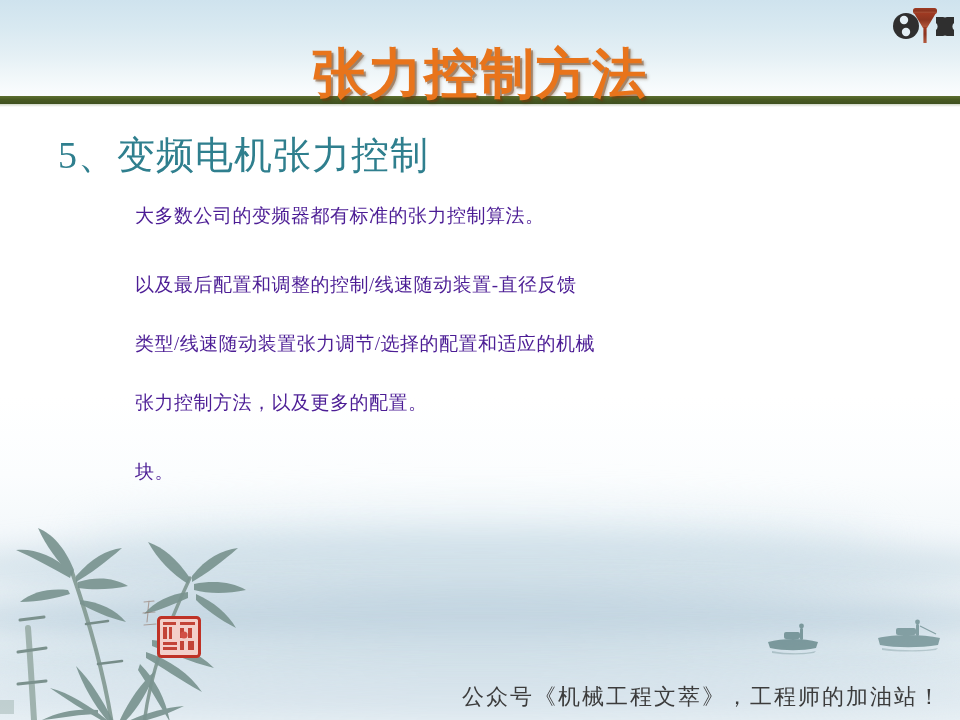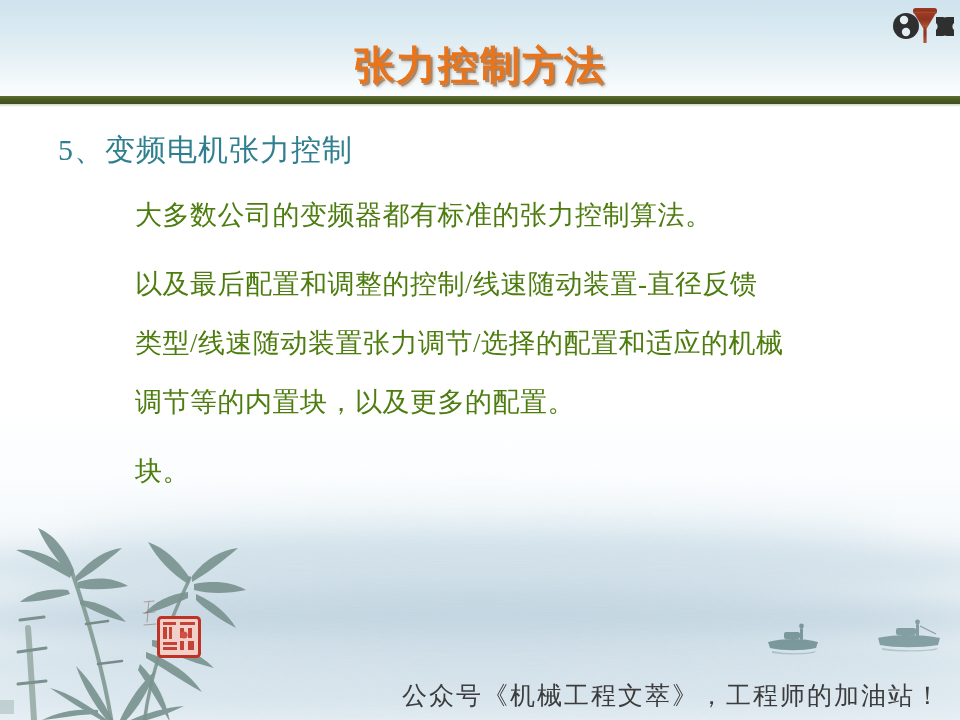--- a/index.html
+++ b/index.html
@@ -71,66 +71,66 @@
     height: 3px;
     background: linear-gradient(to bottom, rgba(120,135,90,.35), rgba(255,255,255,0));
   }
 
   .slide-title {
     position: absolute;
     left: 0; right: 0; top: 38px;
     text-align: center;
     font-family: "DejaVu Sans", "Liberation Sans", sans-serif;
     font-weight: bold;
-    font-size: 40px;
+    font-size: 54px;
     letter-spacing: 2px;
     color: #e8741b;
     text-shadow:
       2px 2px 0 rgba(120,60,10,.45),
       3px 3px 3px rgba(90,45,10,.30);
   }
 
   
   .logo {
     position: absolute;
     top: 4px; left: 893px;
     width: 62px; height: 40px;
   }
 
   
   .section-heading {
     position: absolute;
     left: 58px; top: 130px;
-    font-size: 30px;
+    font-size: 38px;
     color: #2f7f8e;
     letter-spacing: 1px;
     white-space: nowrap;
   }
   .body-block {
     position: absolute;
     left: 135px; top: 186px;
     width: 790px;
   }
   .para {
     margin: 0 0 10px 0;
   }
   .line {
-    font-size: 27px;
+    font-size: 19px;
     line-height: 59px;
-    color: #4d7c0f;
+    color: #4c1d95;
     white-space: nowrap;
     letter-spacing: .5px;
   }
 
   
   .footer {
     position: absolute;
     left: 0; right: 18px; bottom: 8px;
     text-align: right;
-    font-size: 25px;
+    font-size: 22px;
     color: #3c3c3c;
     letter-spacing: 2px;
     font-family: "Liberation Serif", "DejaVu Serif", serif;
   }
 
   
   .bamboo { position: absolute; left: -6px; bottom: -4px; width: 270px; height: 200px; }
   .seal   { position: absolute; left: 157px; top: 616px; width: 44px; height: 42px; }
   .boats  { position: absolute; left: 760px; top: 618px; width: 190px; height: 48px; }
   .sig    { position: absolute; left: 140px; top: 598px; width: 26px; height: 30px; opacity:.55;}
@@ -271,21 +271,21 @@
 
   <div class="section-heading">5、变频电机张力控制</div>
 
   <div class="body-block">
     <div class="para">
       <div class="line">大多数公司的变频器都有标准的张力控制算法。</div>
     </div>
     <div class="para">
       <div class="line">以及最后配置和调整的控制/线速随动装置-直径反馈</div>
       <div class="line">类型/线速随动装置张力调节/选择的配置和适应的机械</div>
-      <div class="line">调节等的内置块，以及更多的配置。</div>
+      <div class="line">张力控制方法，以及更多的配置。</div>
     </div>
     <div class="para">
       <div class="line">块。</div>
     </div>
   </div>
 
   <div class="footer">公众号《机械工程文萃》，工程师的加油站！</div>
 
 </div>
 

